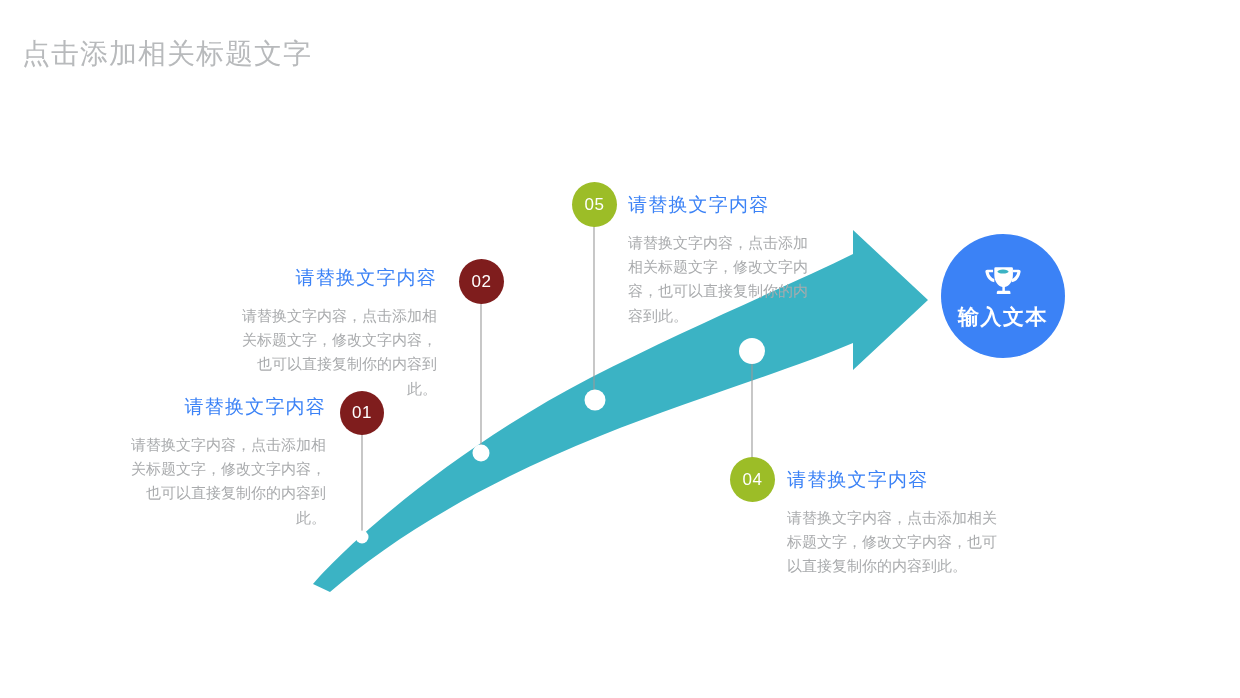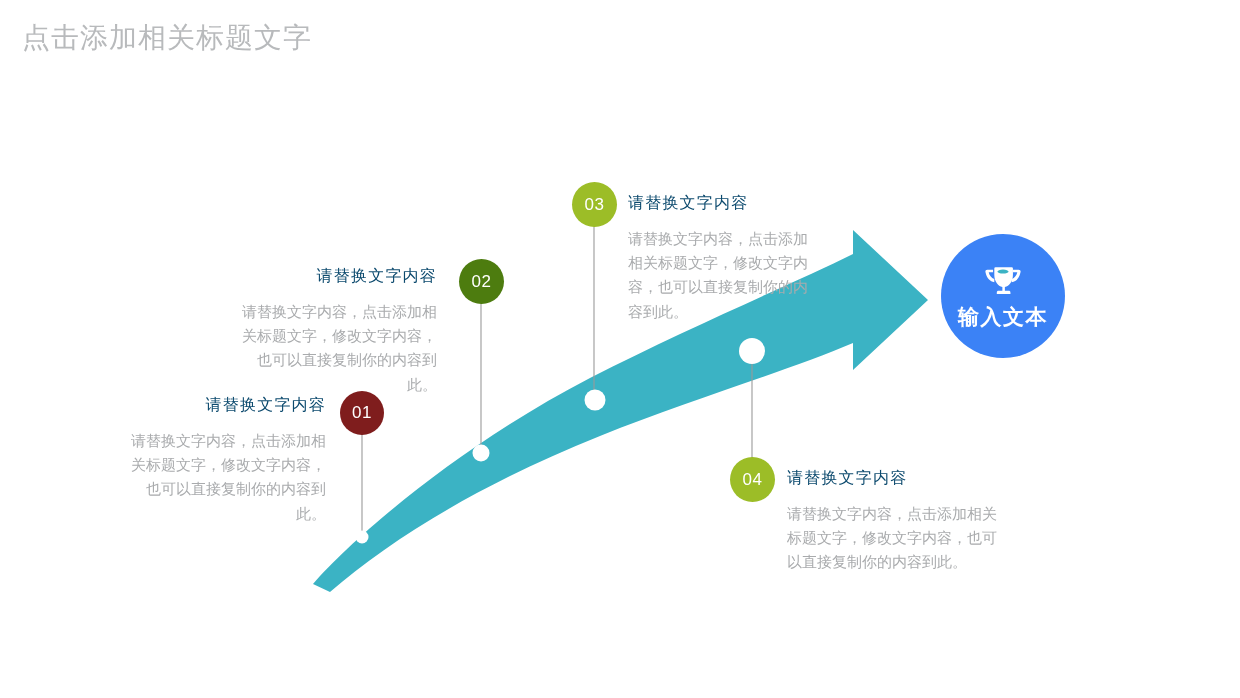--- a/index.html
+++ b/index.html
@@ -27,21 +27,21 @@
     color: #b3b5b7;
     letter-spacing: 0.4px;
     line-height: 1.15;
     white-space: nowrap;
   }
   #title-cn {
     font-size: 28px;
     color: #b8babc;
     letter-spacing: 1px;
     line-height: 1.25;
-    margin-top: 2px;
+    margin-top: 18px;
     white-space: nowrap;
   }
 
   
   #stage {
     position: absolute;
     left: 0;
     top: 0;
     width: 1240px;
     height: 698px;
@@ -62,22 +62,22 @@
     color: #ffffff;
     font-size: 17px;
     letter-spacing: 0.5px;
   }
 
   
   .text-block {
     position: absolute;
   }
   .tb-head {
-    font-size: 16px;
-    color: #0c4a6e;
+    font-size: 19px;
+    color: #3b82f6;
     letter-spacing: 1.2px;
     line-height: 1.3;
     white-space: nowrap;
   }
   .tb-body {
     font-size: 15px;
     color: #a9abad;
     line-height: 1.62;
     margin-top: 13px;
   }
@@ -141,26 +141,26 @@
     <circle cx="362" cy="537" r="6.5" fill="#ffffff"></circle>
     <circle cx="481" cy="453" r="8.5" fill="#ffffff"></circle>
     <circle cx="595" cy="400" r="10.5" fill="#ffffff"></circle>
     <circle cx="752" cy="351" r="13" fill="#ffffff"></circle>
   </svg>
 
   <div class="num-badge" style="left:340px; top:391px; width:44px; height:44px; background:#7f1d1d;">
     <span>01</span>
   </div>
 
-  <div class="num-badge" style="left:459px; top:259px; width:45px; height:45px; background:#4d7c0f;">
+  <div class="num-badge" style="left:459px; top:259px; width:45px; height:45px; background:#7f1d1d;">
     <span>02</span>
   </div>
 
   <div class="num-badge" style="left:572px; top:182px; width:45px; height:45px; background:#9cbd27;">
-    <span>03</span>
+    <span>05</span>
   </div>
 
   <div class="num-badge" style="left:730px; top:457px; width:45px; height:45px; background:#9cbd27;text-align:right;">
     <span>04</span>
   </div>
 
   <div class="text-block align-right" style="left:121px; top:395px; width:205px;">
     <div class="tb-head">请替换文字内容</div>
     <div class="tb-body">请替换文字内容，点击添加相关标题文字，修改文字内容，也可以直接复制你的内容到此。</div>
   </div>

